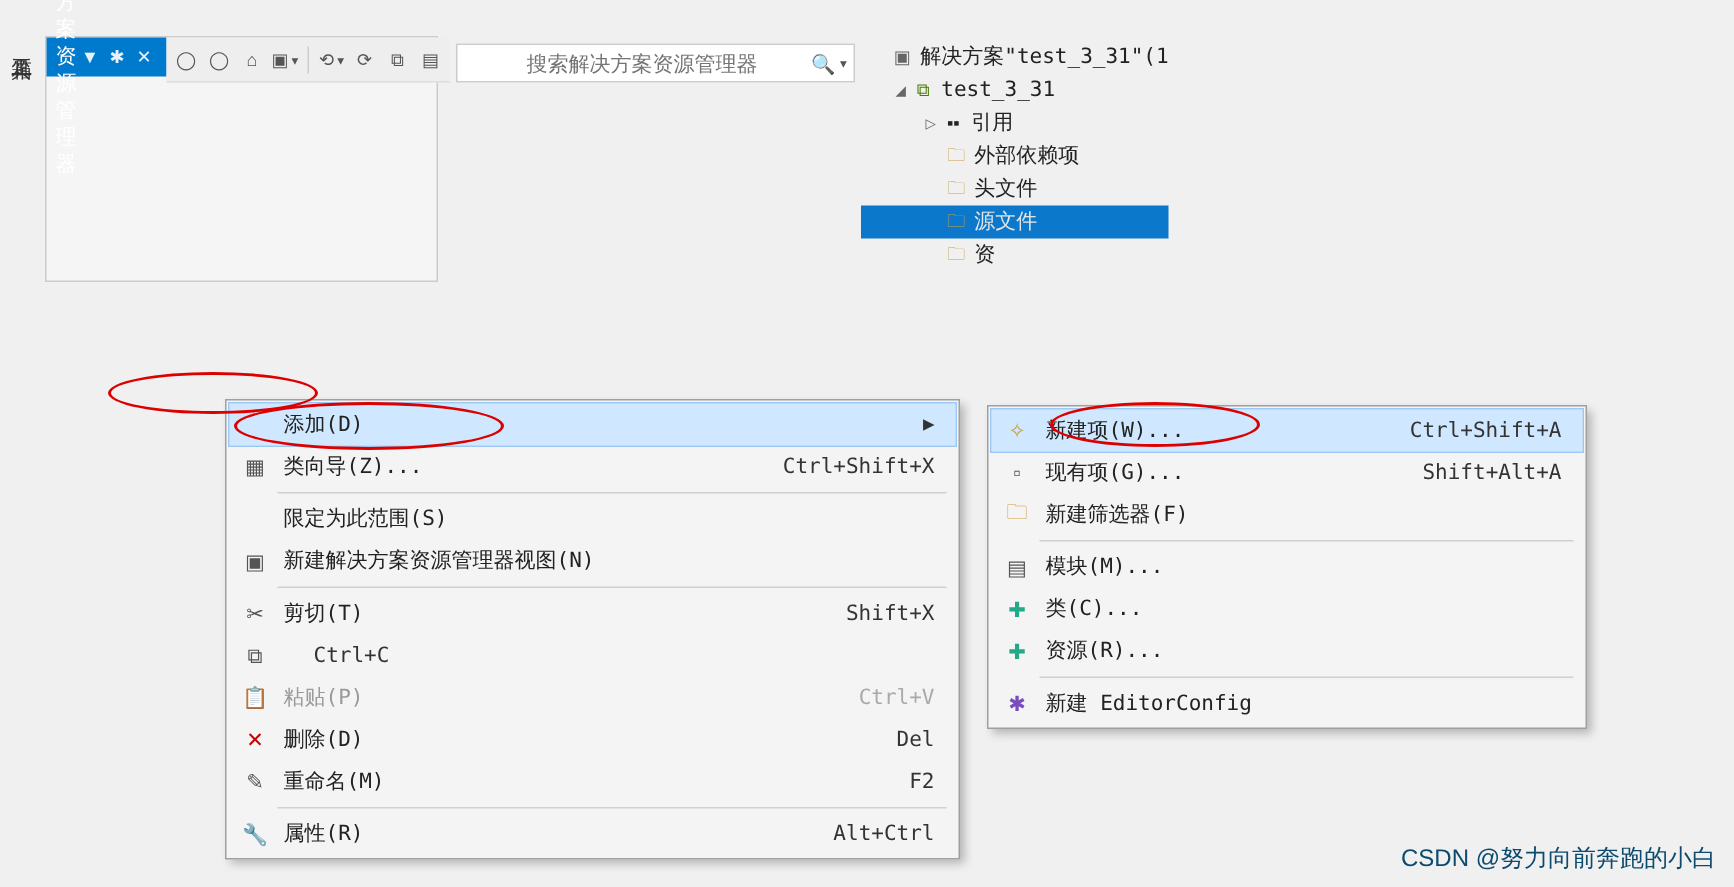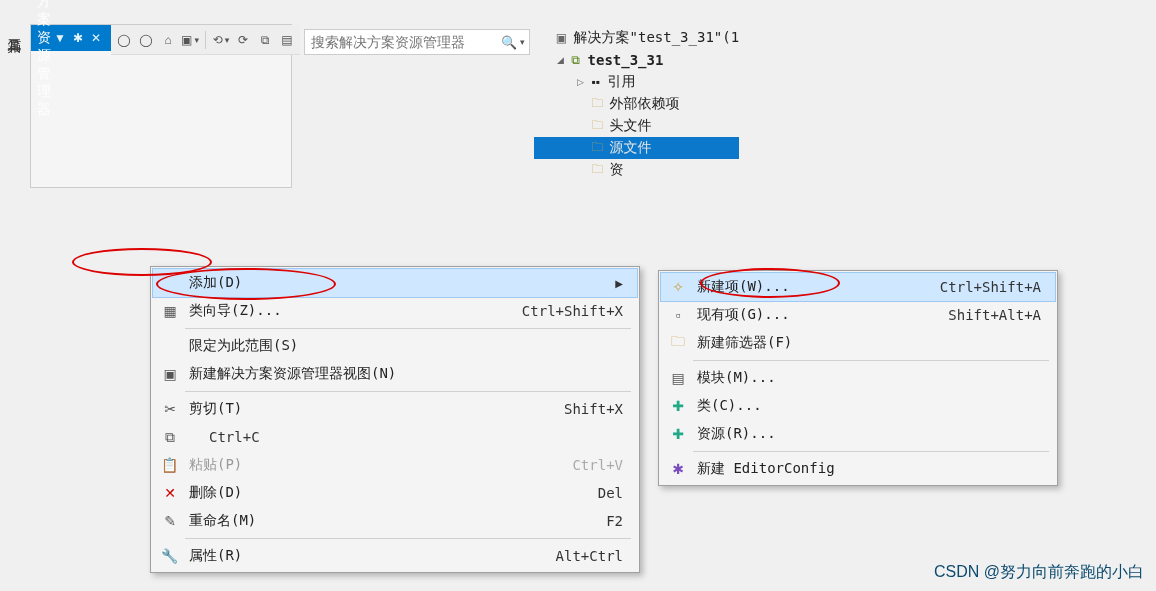--- a/index.html
+++ b/index.html
@@ -39,21 +39,21 @@
   .panel-title .wbtn { width: 18px; text-align: center; font-size: 12px; opacity: .9; }
   .panel-toolbar {
     height: 30px; display: flex; align-items: center; gap: 4px;
     padding: 0 4px; border-bottom: 1px solid #ddd; background: #eee;
   }
   .panel-toolbar .tb { width: 18px; height: 18px; display: flex; align-items:center; justify-content:center; font-size: 12px; color:#555; }
   .panel-toolbar .tb.drop::after { content:"▾"; margin-left:2px; font-size:9px; color:#555;}
   .panel-toolbar .sep { width:1px; height:18px; background:#ccc; margin:0 2px; }
   .panel-search {
     display:flex; align-items:center; border:1px solid #ccc; background:#fff;
-    margin: 4px; height: 26px;
+    margin: 4px; height: 26px; padding-left: 40px;
   }
   .panel-search input {
     flex:1; border:none; outline:none; font-size:14px; padding:0 6px;
     color:#888;
   }
   .panel-search .sicon { width:22px; text-align:center; font-size:13px; color:#555;}
   .panel-search .sdrop { font-size:9px; color:#555; padding-right:4px; }
 
   .tree { padding: 2px 0 6px 0; }
   .tree-row {
@@ -140,21 +140,21 @@
   </div>
   <div class="tree">
     <div class="tree-row">
       <span class="expander"></span>
       <span class="icon ico-solution">▣</span>
       <span class="label">解决方案"test_3_31"(1</span>
     </div>
     <div class="tree-row indent-1">
       <span class="expander">◢</span>
       <span class="icon ico-project">⧉</span>
-      <span class="label" style="font-weight:bold">test_3_31</span>
+      <span class="label" style="font-weight:normal">test_3_31</span>
     </div>
     <div class="tree-row indent-2">
       <span class="expander">▷</span>
       <span class="icon">▪▪</span>
       <span class="label">引用</span>
     </div>
     <div class="tree-row indent-3">
       <span class="icon ico-folder">🗀</span>
       <span class="label">外部依赖项</span>
     </div>

